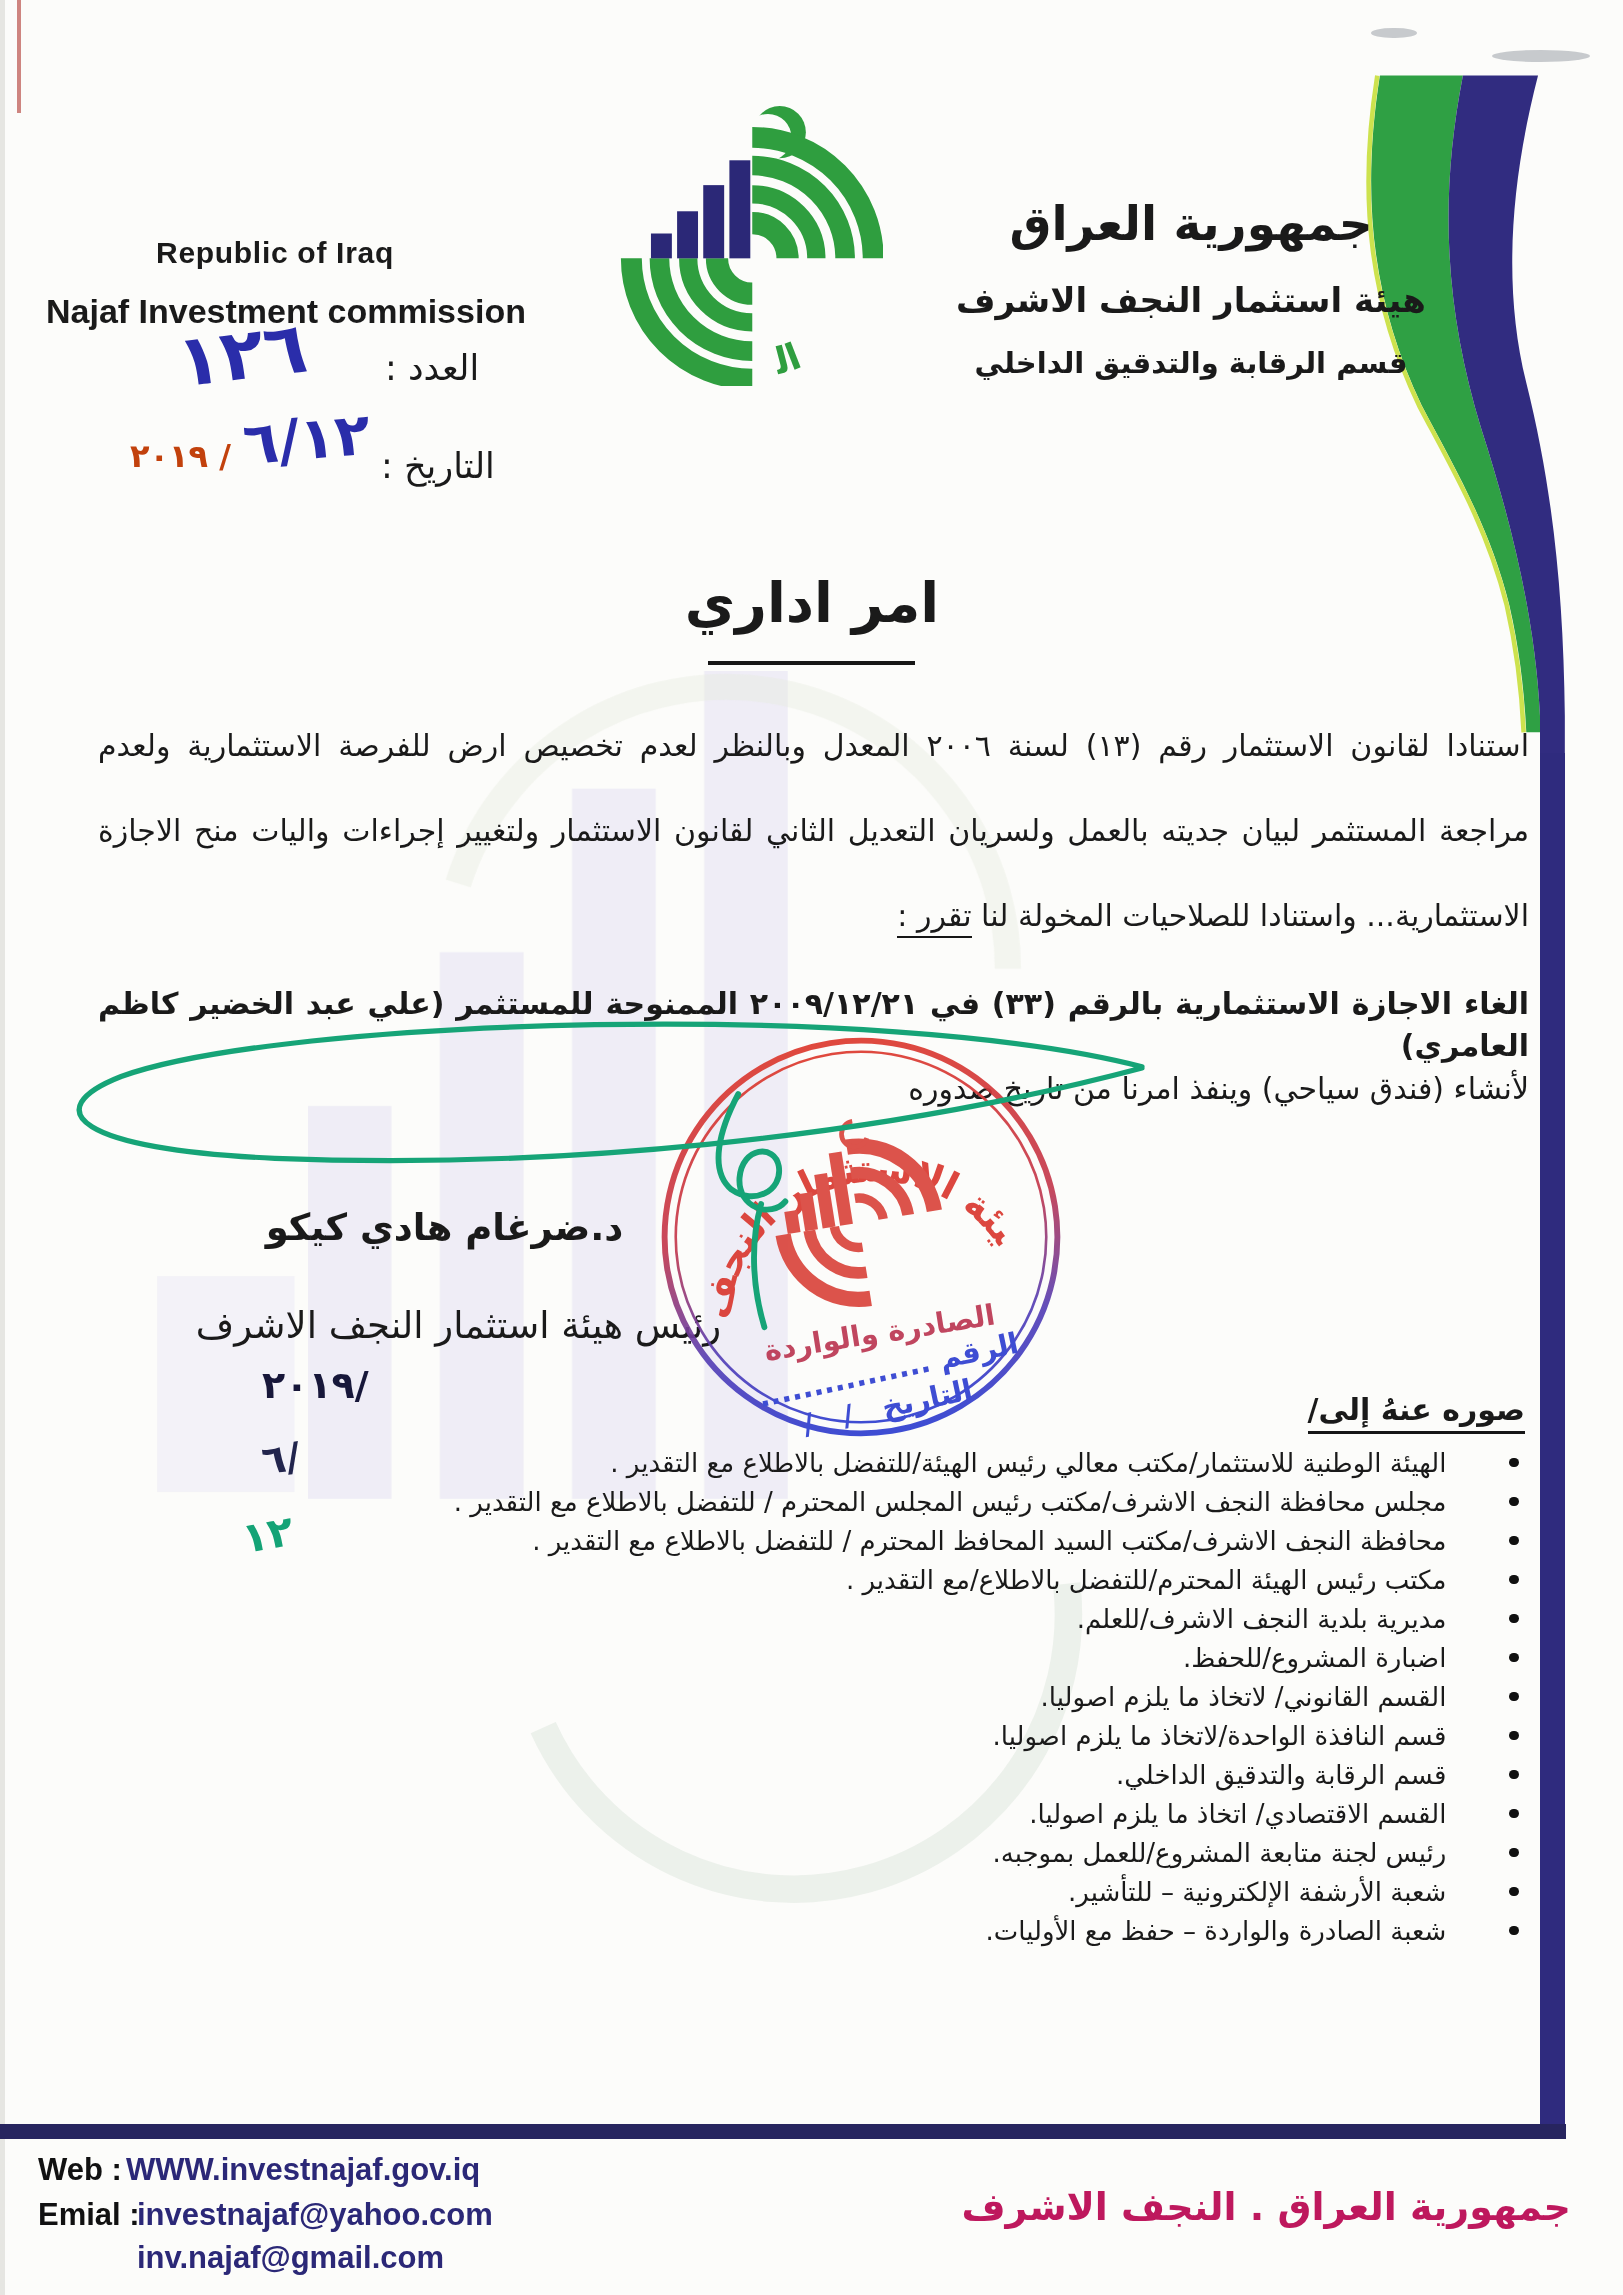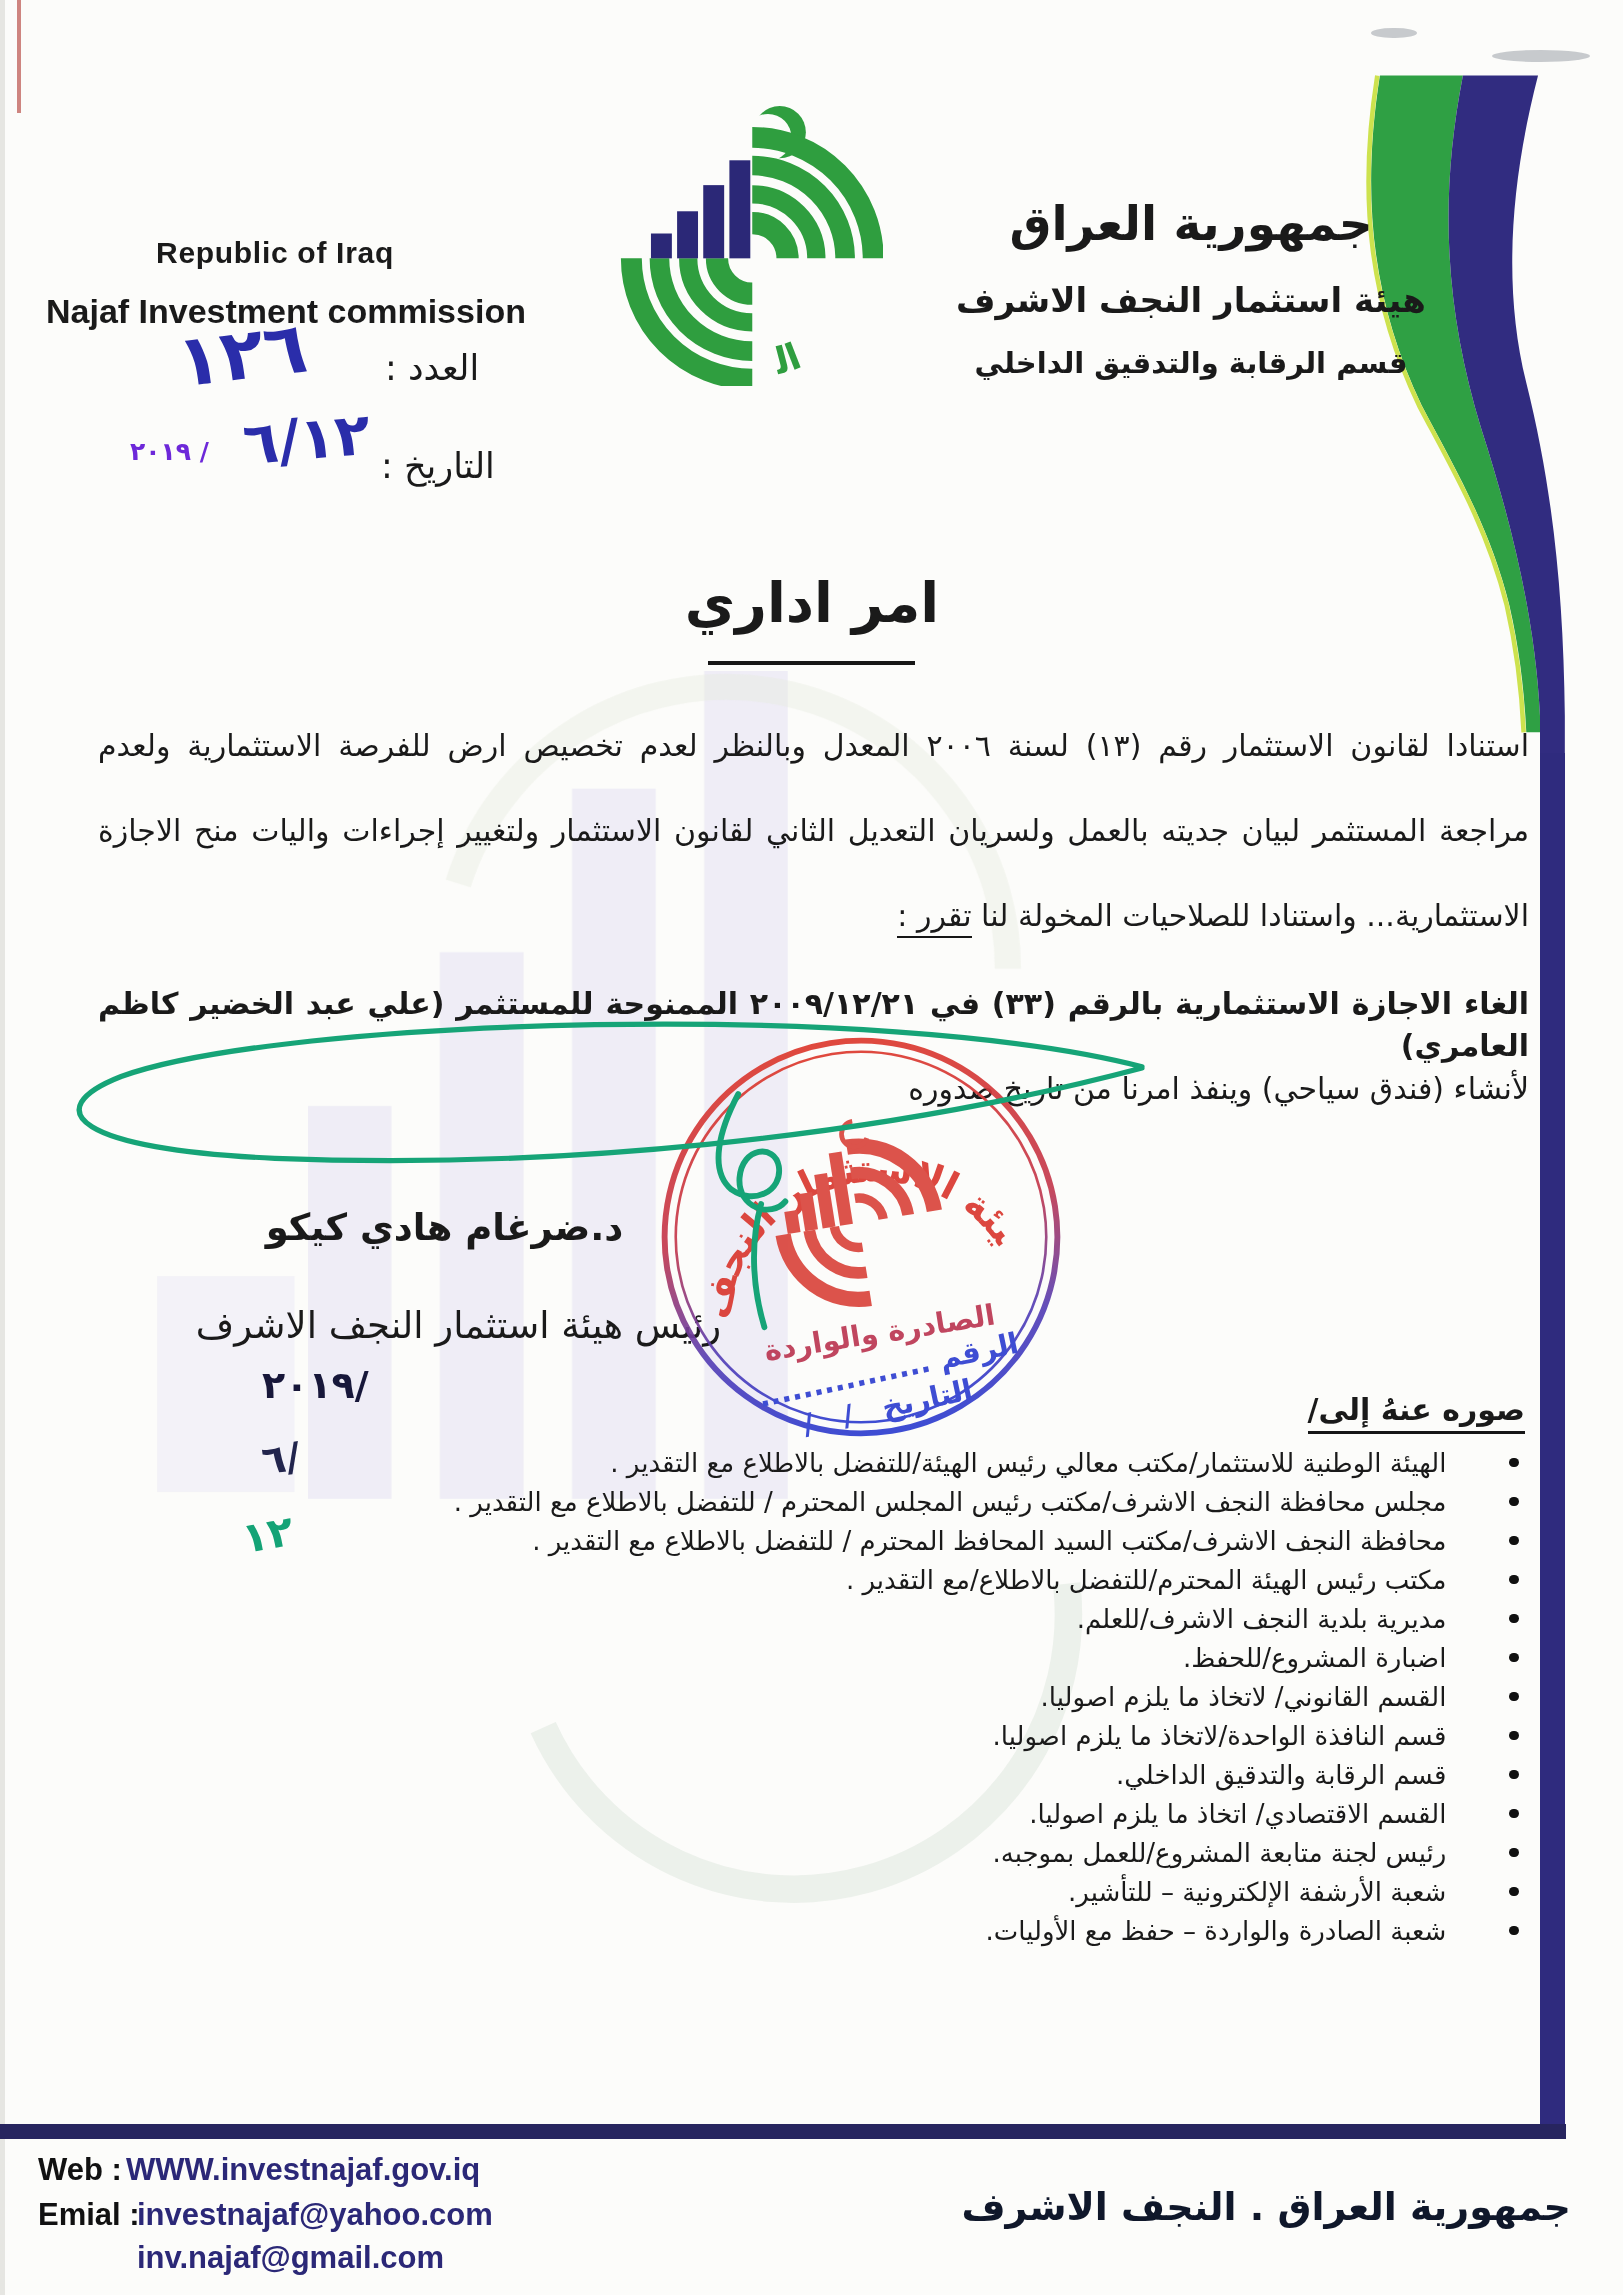--- a/index.html
+++ b/index.html
@@ -15,21 +15,21 @@
   .hdr-en .l2{font-size:34px;margin-top:22px;white-space:nowrap;}
   .hdr-ar{left:916px;top:196px;width:550px;text-align:center;direction:rtl;z-index:2;}
   .hdr-ar .a1{font-size:47px;font-weight:700;}
   .hdr-ar .a2{font-size:34px;font-weight:700;margin-top:29px;white-space:nowrap;}
   .hdr-ar .a3{font-size:29px;font-weight:700;margin-top:26px;}
   
   .ref-label{font-size:35px;direction:rtl;z-index:2;}
   .hand{color:#2a2daa;z-index:3;}
   .num-value{left:177px;top:313px;font-size:71px;letter-spacing:17px;transform:rotate(-7deg);font-weight:700;}
   .date-value{left:243px;top:405px;font-size:58px;transform:rotate(-5deg);direction:ltr;font-weight:700;}
-  .date-year{left:130px;top:437px;font-size:25px;direction:ltr;font-weight:700;color:#6d28d9;}
+  .date-year{left:130px;top:437px;font-size:32px;direction:ltr;font-weight:700;color:#c2410c;}
   
   .doc-title{left:681px;top:571px;width:262px;text-align:center;font-size:55px;font-weight:700;direction:rtl;z-index:2;}
   .title-rule{left:708px;top:661px;width:207px;height:3.9px;background:#161616;z-index:2;}
   
   .bline{left:98px;width:1431px;direction:rtl;font-size:30px;line-height:42px;z-index:2;}
   .just{text-align:justify;text-align-last:justify;}
   .rt{text-align:right;}
   .u{border-bottom:2.6px solid #161616;padding-bottom:2.6px;}
   .bold{font-weight:700;}
   
@@ -43,21 +43,21 @@
   .cc{right:98px;top:1392px;width:1375px;direction:rtl;z-index:2;}
   .cc-head{display:inline-block;font-size:30px;font-weight:700;border-bottom:3.3px solid #161616;padding-bottom:3.9px;margin-bottom:9.2px;}
   .cc-item{display:flex;align-items:center;height:39px;font-size:26px;gap:44px;}
   .cc-item .dot{flex:0 0 auto;width:9.8px;height:9.8px;border-radius:50%;background:#101010;margin-left:18.3px;margin-right:6.5px;}
   
   .f-rule{left:0;top:2124px;width:1566px;height:15px;background:#27255f;z-index:1;}
   .vband{left:1540px;top:753px;width:25px;height:1386px;background:#2f2b7e;z-index:1;}
   .f-en{font-family:"Liberation Sans",sans-serif;font-weight:bold;font-size:31px;z-index:2;}
   .f-en.lbl{color:#111;}
   .f-en.val{color:#2b2877;}
-  .f-ar{left:1047px;top:2185px;width:524px;text-align:left;direction:rtl;font-size:38px;font-weight:700;color:#0f172a;z-index:2;white-space:nowrap;}
+  .f-ar{left:1047px;top:2185px;width:524px;text-align:left;direction:rtl;font-size:38px;font-weight:700;color:#be185d;z-index:2;white-space:nowrap;}
   
   .wm{left:0;top:0;z-index:0;}
   .inkTop{left:0;top:0;z-index:5;pointer-events:none;}
   .stamp{left:645px;top:1021px;z-index:4;}
   .ribbon{left:1342px;top:75px;z-index:1;}
   .logo{left:615px;top:98px;z-index:2;}
   .speck{position:absolute;background:#9aa0a8;opacity:.55;border-radius:50%;z-index:1;}
   .edge-red{left:17px;top:0;width:3.9px;height:113px;background:#b5453f;opacity:.65;z-index:1;}
   .edge-l{left:0;top:0;width:5.2px;height:2295px;background:#e6e6e2;z-index:1;}
 </style>

